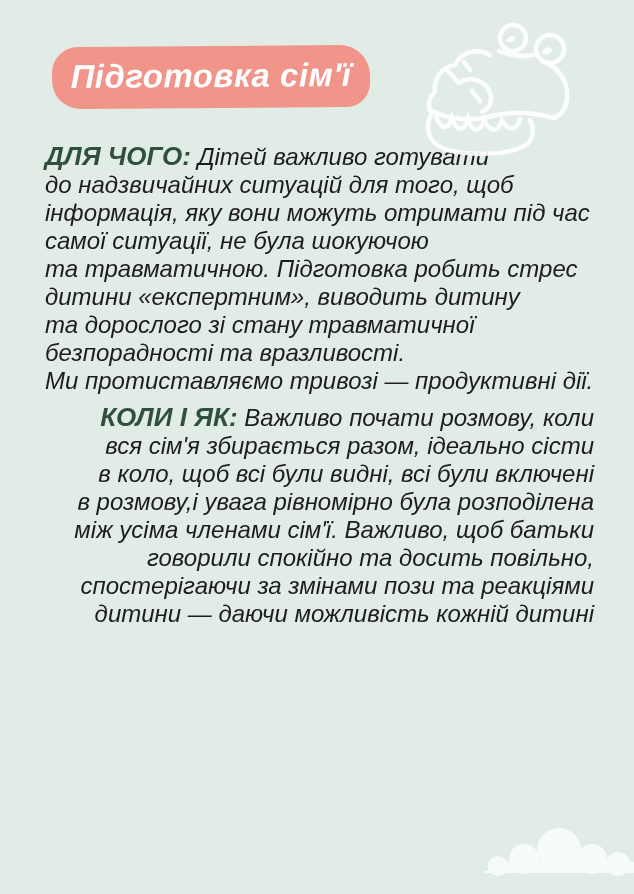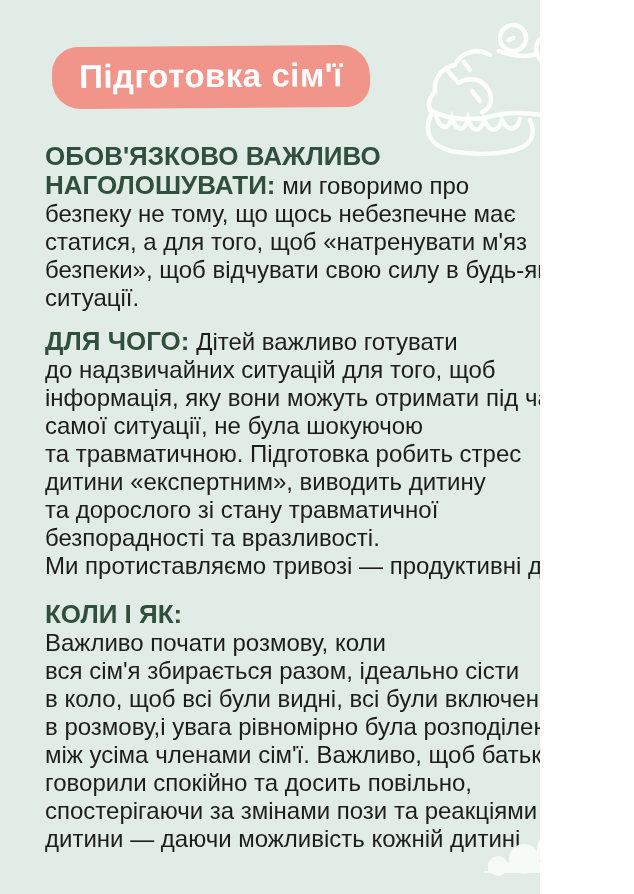--- a/index.html
+++ b/index.html
@@ -1,21 +1,22 @@
 <!DOCTYPE html>
 <html><head>
 <meta charset="utf-8">
 <style>
   html,body{margin:0;padding:0;}
   .page{
     position:relative;
-    width:540px;height:894px;
+    width:634px;height:894px;
     background:#e2ece6;
     overflow:hidden;
     font-family:"Liberation Sans","DejaVu Sans",sans-serif;
+    font-style:italic;
   }
   .badge{
     position:relative;
     margin:46px 0 0 52px;
     width:318px;height:62px;
     background:#f1958b;
     border-radius:26px 30px 24px 28px;
     display:flex;align-items:center;justify-content:center;
     transform:rotate(-0.4deg);
     z-index:2;
@@ -45,21 +46,21 @@
   .section .h{
     color:#30503d;
     font-weight:bold;
     font-size:26px;
     white-space:pre;
   }
   .section .b{
     white-space:pre;
   }
   .sec-2{margin-top:15px;}
-  .sec-3{margin-top:20px;}
+  .sec-3{margin-top:8px;text-align:right;}
   .cloud{
     position:absolute;
     left:464px;top:826px;
     width:170px;height:50px;
   }
 </style>
 </head>
 <body>
 
 <div class="page">
@@ -90,26 +91,20 @@
 
     <path d="M 10 105 C 32 117 58 115 72 111 C 92 106 116 108 135 113"></path>
 
     <path d="M 16 111 C 20 124 28 126 32 113 C 36 126 44 128 48 114 C 52 127 60 129 64 115 C 70 127 78 129 82 115 C 88 126 96 127 100 114"></path>
 
     <path d="M 11 110 C 3 127 11 141 31 146 C 62 152 96 148 107 139 C 114 133 114 123 110 115"></path>
   </svg>
 
   <div class="content">
 
-    <p class="section sec-1"><span class="h">ОБОВ'ЯЗКОВО ВАЖЛИВО
-НАГОЛОШУВАТИ:</span> <span class="b">ми говоримо про
-безпеку не тому, що щось небезпечне має
-статися, а для того, щоб «натренувати м'яз
-безпеки», щоб відчувати свою силу в будь-якій
-ситуації.</span></p>
 
     <p class="section sec-2"><span class="h">ДЛЯ ЧОГО:</span> <span class="b">Дітей важливо готувати
 до надзвичайних ситуацій для того, щоб
 інформація, яку вони можуть отримати під час
 самої ситуації, не була шокуючою
 та травматичною. Підготовка робить стрес
 дитини «експертним», виводить дитину
 та дорослого зі стану травматичної
 безпорадності та вразливості.
 Ми протиставляємо тривозі — продуктивні дії.</span></p>

